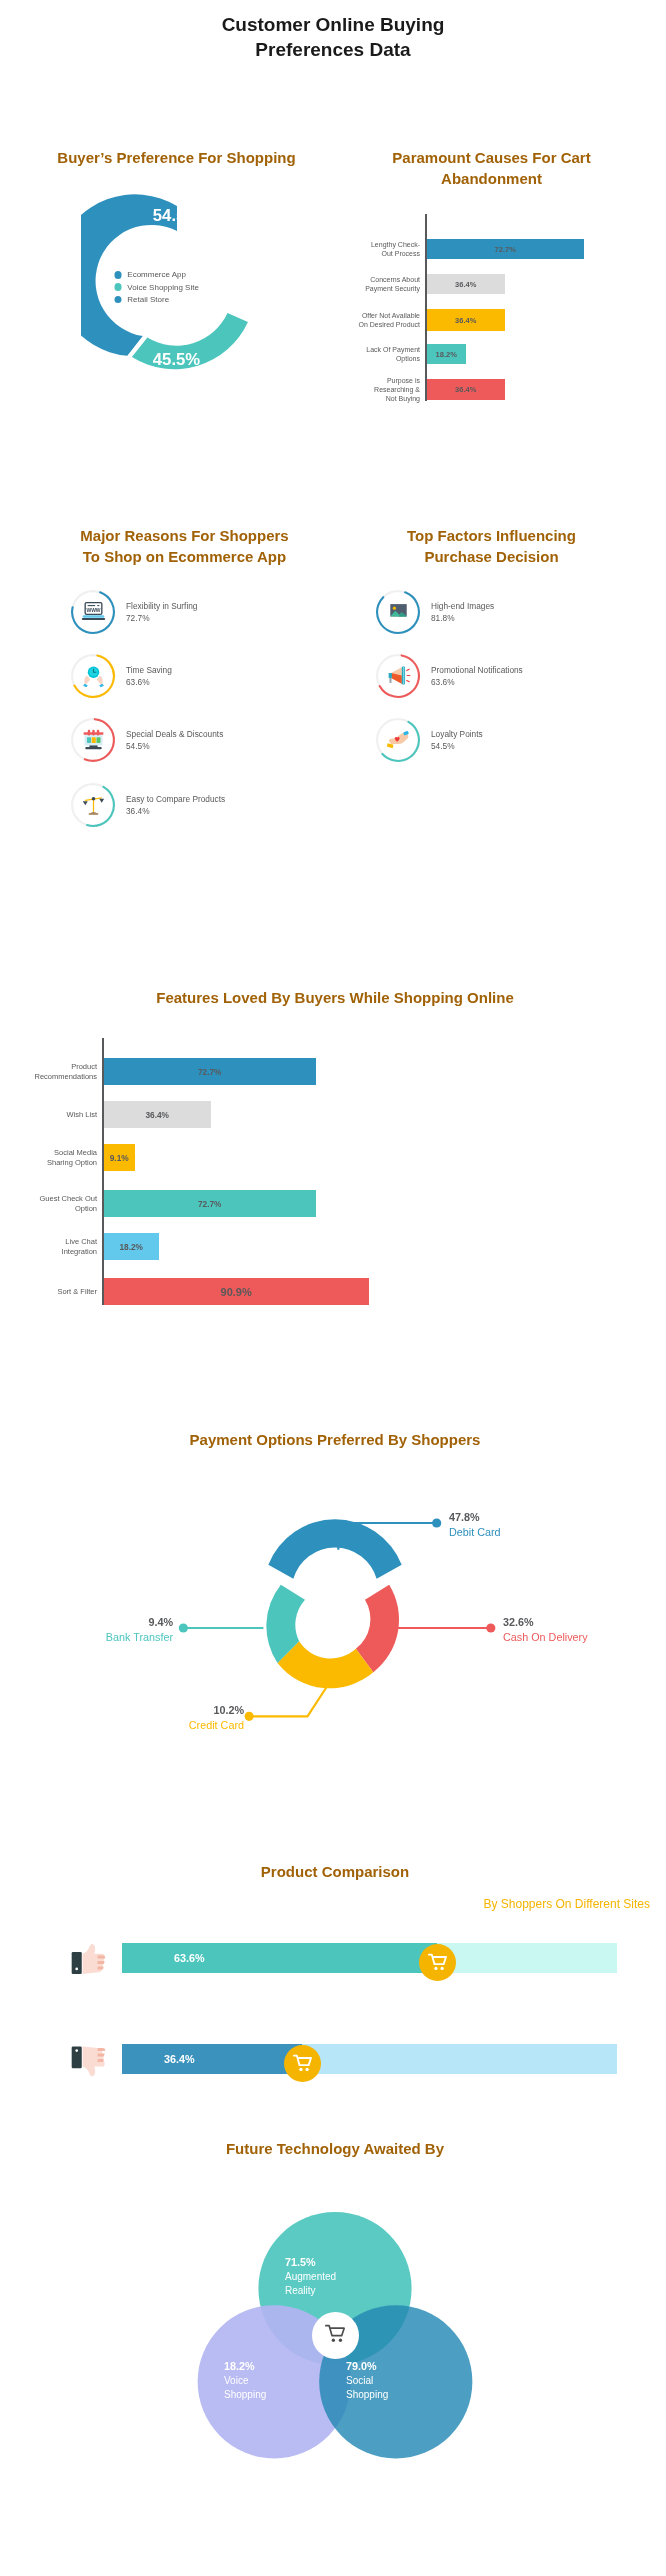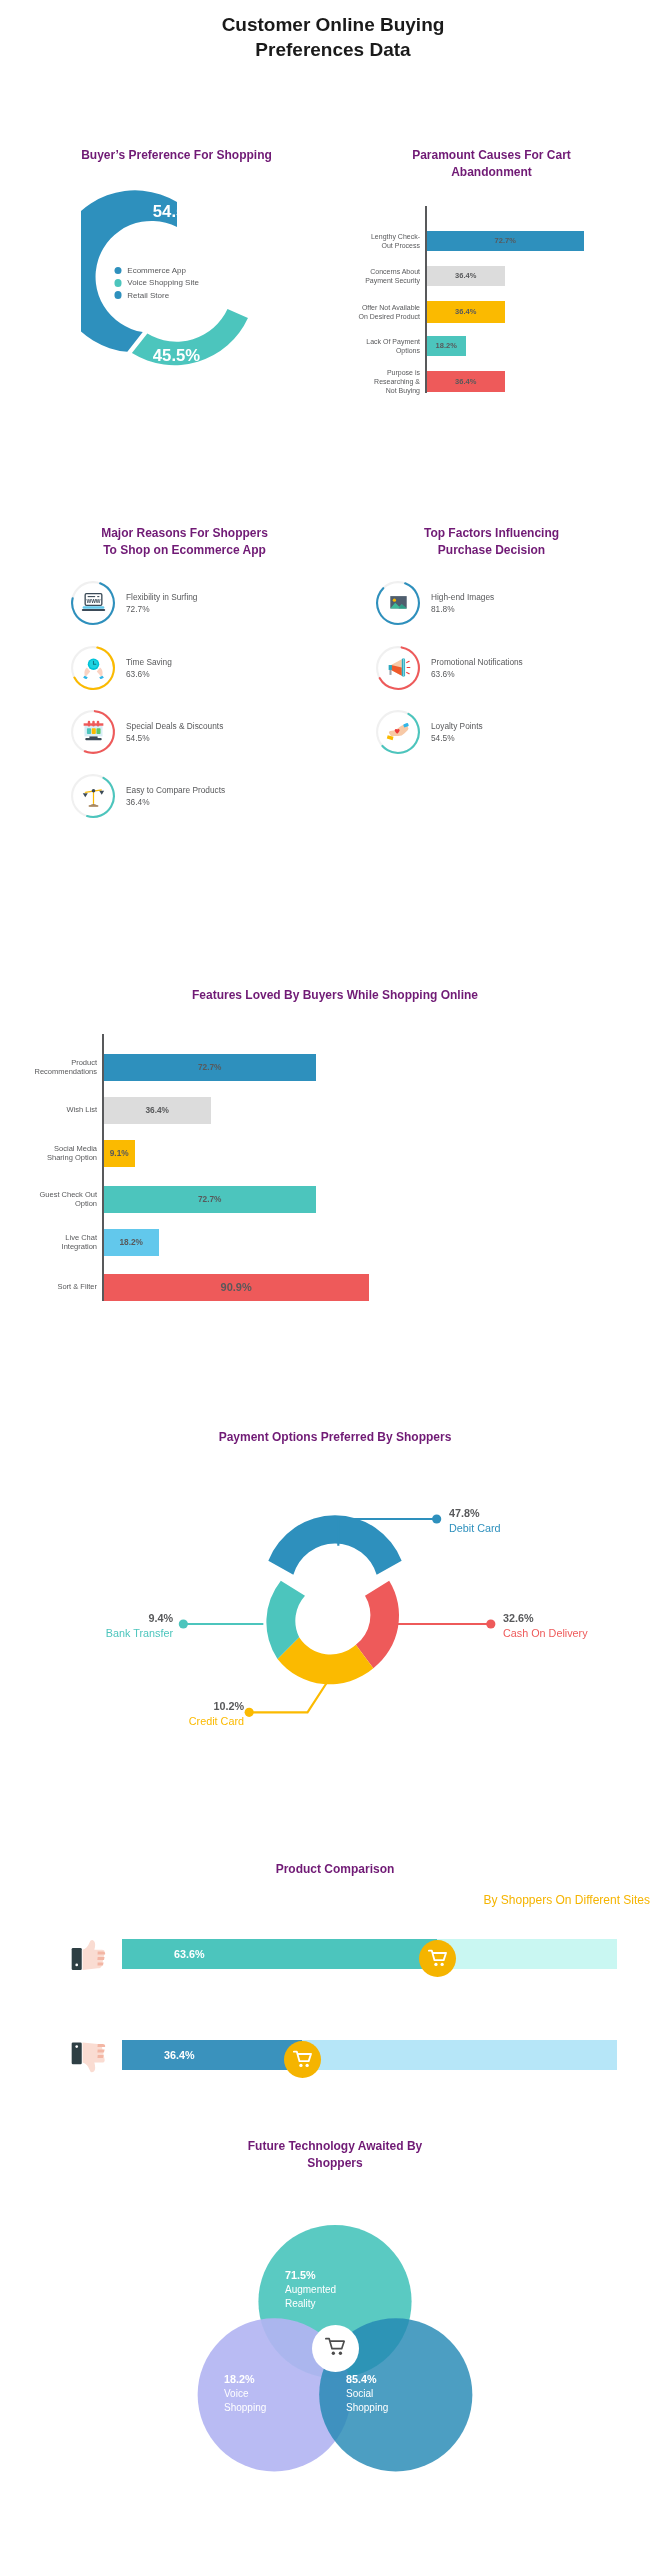--- a/index.html
+++ b/index.html
@@ -7,21 +7,21 @@
   body {
     width:666px; height:2576px; background:#ffffff;
     font-family:"Liberation Sans", sans-serif;
     color:#4d4d4d; position:relative; overflow:hidden;
   }
   .page-title{
     position:absolute; left:0; top:11.7px; width:666px; text-align:center;
     font-size:19px; font-weight:bold; color:#1a1a1a; line-height:1.35;
   }
   .sec-title{
-    text-align:center; font-size:12px; font-weight:bold; color:#701a75;
+    text-align:center; font-size:15px; font-weight:bold; color:#a16207;
     line-height:1.4;
   }
   .sec-sub{ text-align:right; font-size:12px; color:#f5b400; margin-top:15px; }
 
   
   #sec-prefs{ position:absolute; left:20px; top:147px; width:313px; }
   #donut1-wrap{ position:relative; width:192px; height:192px; margin:23px auto 0 auto;}
   #donut1-wrap svg{ display:block; }
   .d1-pct{ position:absolute; width:100%; text-align:center; color:#fff; font-size:16.7px; font-weight:bold;}
   #d1-top{ top:15px; }
@@ -573,21 +573,20 @@
         </div>
       </div>
     </div>
 
   </div>
 </div>
 
 <div id="sec-future">
   <div class="sec-title">
     <div>Future Technology Awaited By</div>
-    <div>Shoppers</div>
   </div>
 
   <div id="venn-wrap">
     <svg width="630" height="333" viewBox="0 0 756 400">
       <g style="mix-blend-mode:multiply">
         <circle cx="378" cy="140" r="92" fill="#4cc5bd" opacity="0.92"></circle>
         <circle cx="305" cy="252" r="92" fill="#b3b5f2" opacity="0.92"></circle>
         <circle cx="451" cy="252" r="92" fill="#2589b5" opacity="0.82"></circle>
       </g>
     </svg>
@@ -608,19 +607,19 @@
       <div class="venn-name">Reality</div>
     </div>
 
     <div class="venn-txt" style="left:204px; top:187px; width:100px;">
       <div class="venn-pct">18.2%</div>
       <div class="venn-name">Voice</div>
       <div class="venn-name">Shopping</div>
     </div>
 
     <div class="venn-txt" style="left:326px; top:187px; width:100px;">
-      <div class="venn-pct">85.4%</div>
+      <div class="venn-pct">79.0%</div>
       <div class="venn-name">Social</div>
       <div class="venn-name">Shopping</div>
     </div>
   </div>
 </div>
 
 
 </body></html>

